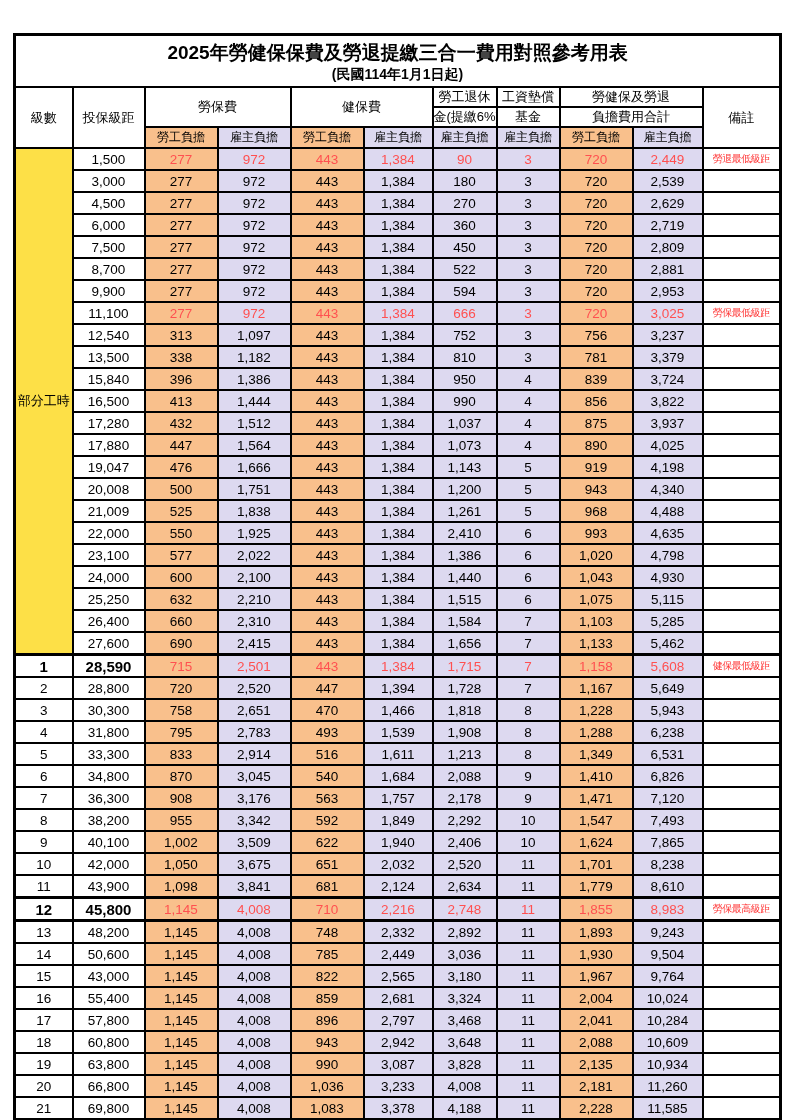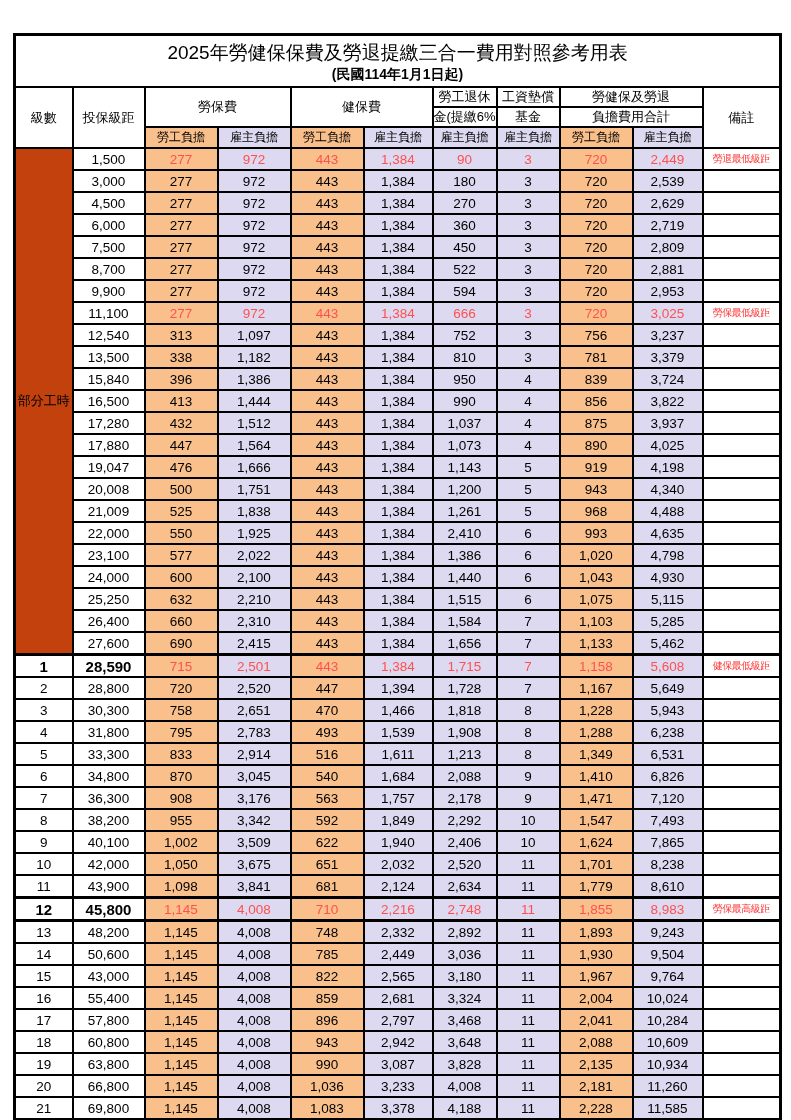--- a/index.html
+++ b/index.html
@@ -4,31 +4,31 @@
 <style>
   html,body{margin:0;padding:0;background:#ffffff;}
   body{width:791px;height:1120px;overflow:hidden;
        font-family:"Liberation Sans","DejaVu Sans",sans-serif;color:#000;}
   .sheet{padding:33px 12px 0 13px;}
   table{border-collapse:collapse;table-layout:fixed;width:766px;border:3px solid #000;}
   th,td{border:2px solid #000;padding:0;text-align:center;vertical-align:middle;
         font-weight:400;overflow:hidden;white-space:nowrap;}
   
   .title-cell{height:50px;border-bottom:2px solid #000;}
-  .title-line1{font-size:19px;font-weight:400;line-height:1.45;}
+  .title-line1{font-size:19px;font-weight:700;line-height:1.45;}
   .title-line2{font-size:14px;font-weight:700;line-height:1.2;}
   
   .head-a th{height:18px;font-size:13px;}
   .head-b th{height:18px;font-size:13px;}
   .head-sub th{height:19px;font-size:12px;}
   .emp{background:#F9C08C;}
   .er{background:#DDD9F0;}
   
   tbody td{height:20px;font-size:13.5px;}
-  .group-cell{font-size:13px;background:#c2410c;}
+  .group-cell{font-size:13px;background:#fde047;}
   .level-cell,.bracket-cell{background:#fff;}
   .note-cell{font-size:10px;color:#FF3232;background:#fff;letter-spacing:-0.5px;}
   .red-row .val{color:#FF5050;}
   .em-row .level-cell,.em-row .bracket-cell{font-weight:700;font-size:15px;}
   .thick-top td{border-top:3px solid #000;}
   .thick-bottom td{border-bottom:3px solid #000;margin-left:46px;}
 </style>
 </head>
 <body>
 

